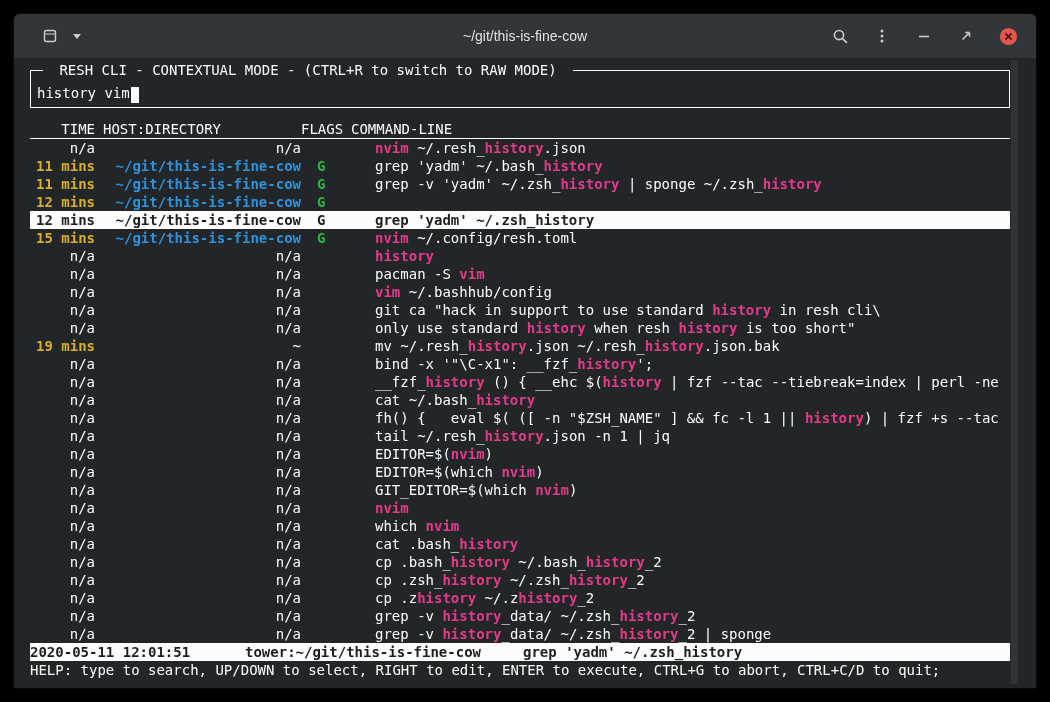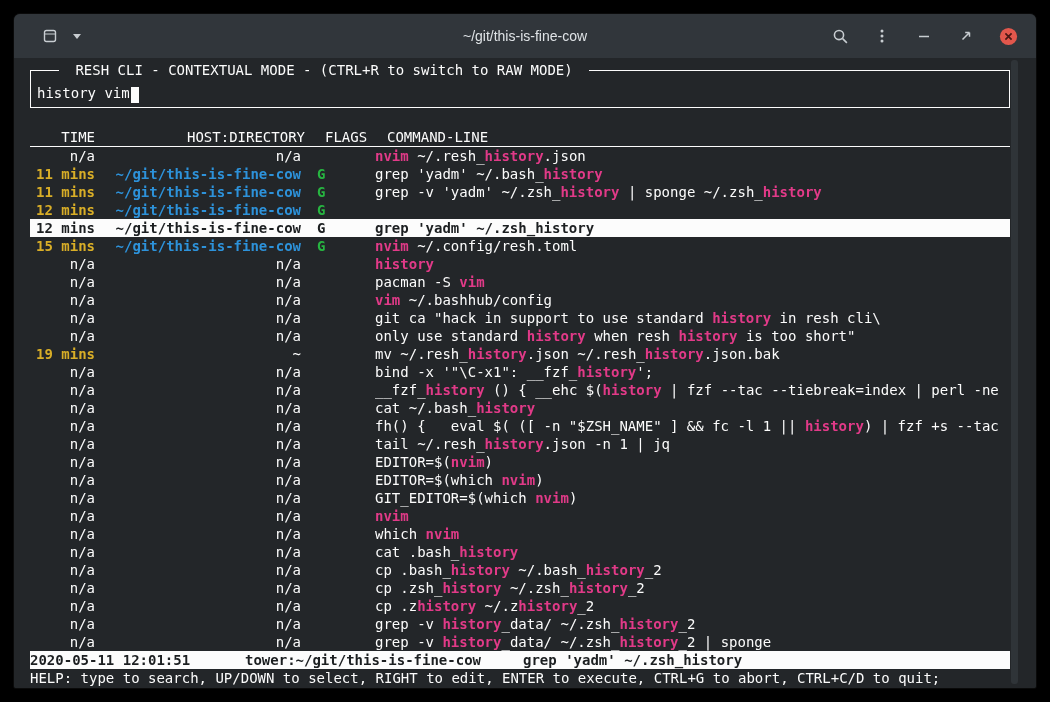--- a/index.html
+++ b/index.html
@@ -15,27 +15,27 @@
   .tb-title{position:absolute;left:0;right:0;text-align:center;color:#dfe3e6;font-size:14px;pointer-events:none}
   .tb-right{position:absolute;right:18px;display:flex;align-items:center;gap:22px}
   .tb-btn{display:inline-flex;align-items:center;justify-content:center;width:20px;height:20px;cursor:default}
   .caret{width:0;height:0;border-left:4px solid transparent;border-right:4px solid transparent;
          border-top:5px solid var(--c-icon,#c8cdd1)}
   
   .terminal{flex:1;background:var(--c-bg,#232629);padding:6px 26px 0 16px;position:relative;
             font-size:14px;line-height:18px;color:var(--c-fg,#fcfcfc)}
   .search-box{position:relative;border:1px solid var(--c-fg,#fcfcfc);height:38px;margin-top:6px;margin-bottom:10px;
               display:flex;align-items:flex-end;padding:0 6px 5px 6px}
-  .legend{position:absolute;top:-10px;left:28px;background:var(--c-bg,#232629);padding:0 8px;white-space:pre}
+  .legend{position:absolute;top:-10px;left:12px;background:var(--c-bg,#232629);padding:0 8px;white-space:pre}
   .query-line{display:flex;align-items:flex-end;white-space:pre}
   .cursor{display:inline-block;width:8px;height:16px;background:var(--c-fg,#fcfcfc);margin-left:1px;transform:translateY(1px)}
-  .hist-header{display:flex;column-gap:20px;border-bottom:1px solid var(--c-fg,#fcfcfc);height:19px;white-space:pre;margin-top:20px}
+  .hist-header{display:flex;column-gap:8px;border-bottom:1px solid var(--c-fg,#fcfcfc);height:19px;white-space:pre;margin-top:12px}
   .col-time{width:65px;text-align:right;flex:0 0 65px;white-space:pre}
   .col-hostdir{width:190px;text-align:right;flex:0 0 190px;white-space:pre;overflow:hidden}
-  .hist-header .col-hostdir{display:flex;justify-content:flex-end;text-align:left}
+  .hist-header .col-hostdir{display:flex;justify-content:flex-start;text-align:left}
   .col-flags{width:42px;flex:0 0 42px;white-space:pre}
   .col-cmd{flex:1;white-space:pre;overflow:hidden}
   .hist-row{display:flex;column-gap:16px;height:18px;white-space:pre}
   .time-val{color:var(--c-time,#d9ae27);font-weight:700}
   .host{color:var(--c-host,#2d92da);font-weight:700}
   .flag{color:var(--c-flag,#27b541);font-weight:700}
   .match{color:var(--c-match,#e13a88);font-weight:700}
   .hist-row.selected{background:var(--c-selbg,#fcfcfc)}
   .hist-row.selected,.hist-row.selected span{color:#1c1f21 !important;font-weight:700}
   .statusbar{display:flex;background:var(--c-selbg,#fcfcfc);color:#1c1f21;font-weight:700;height:18px;

